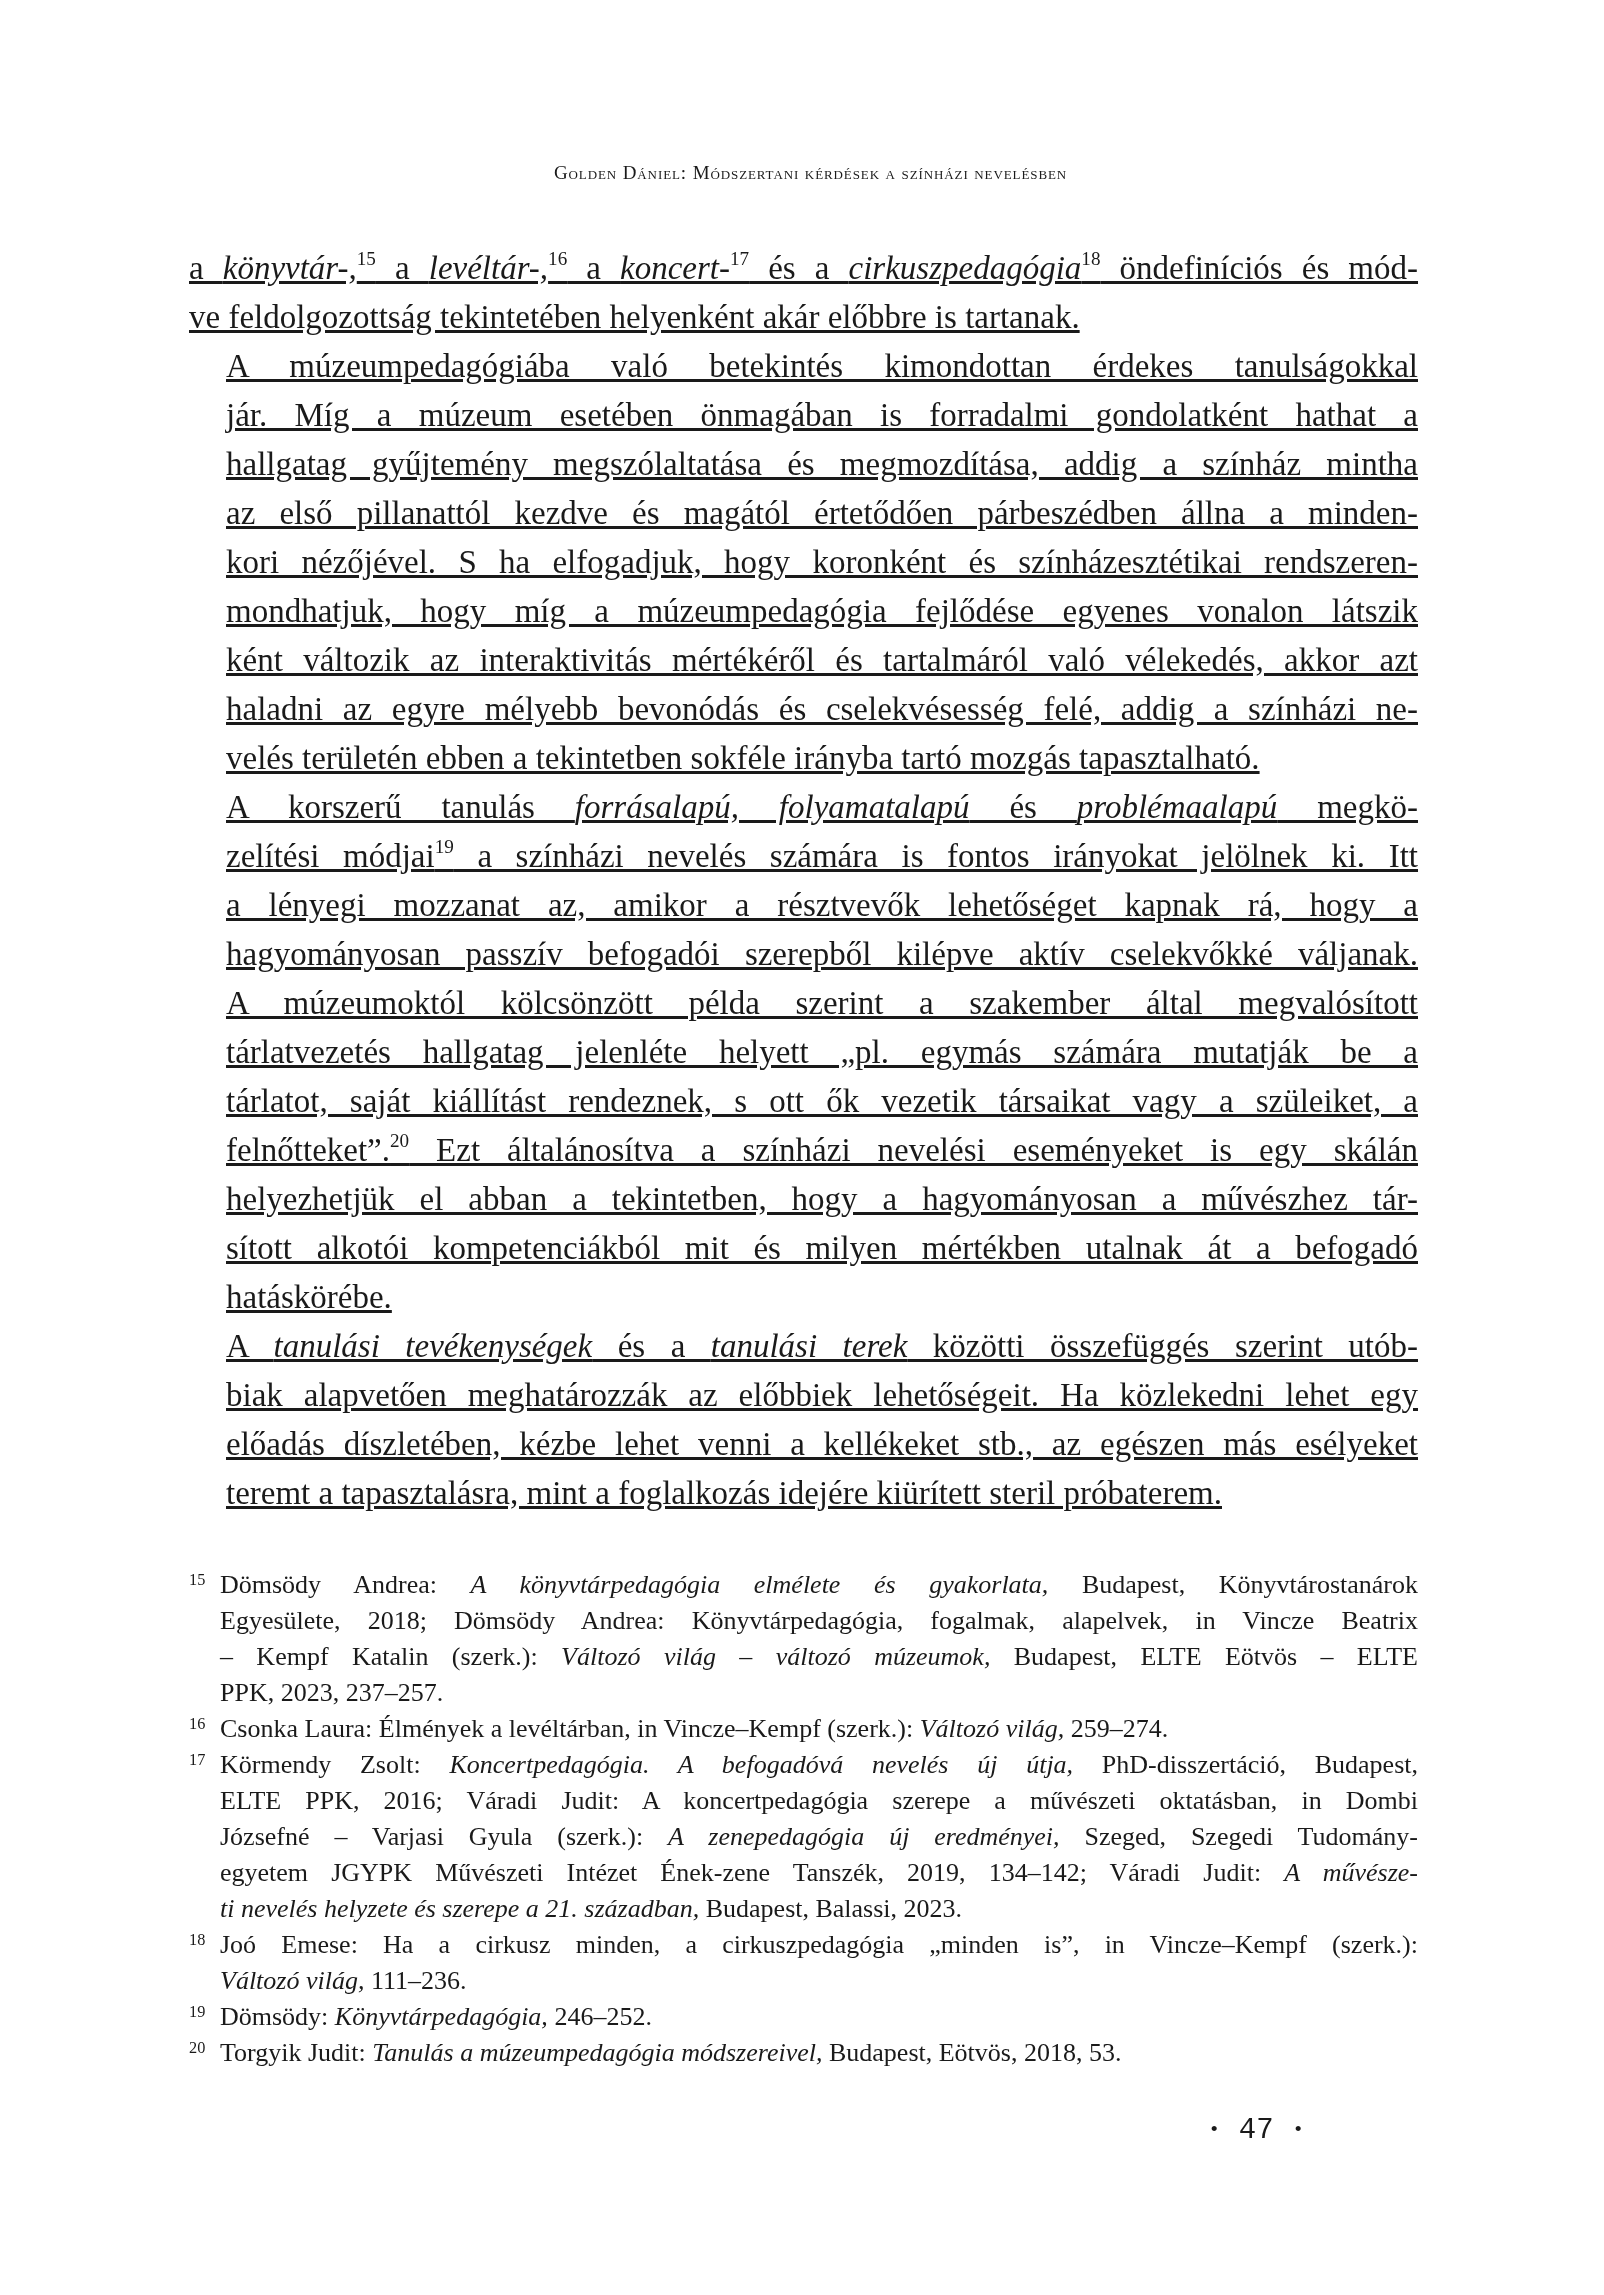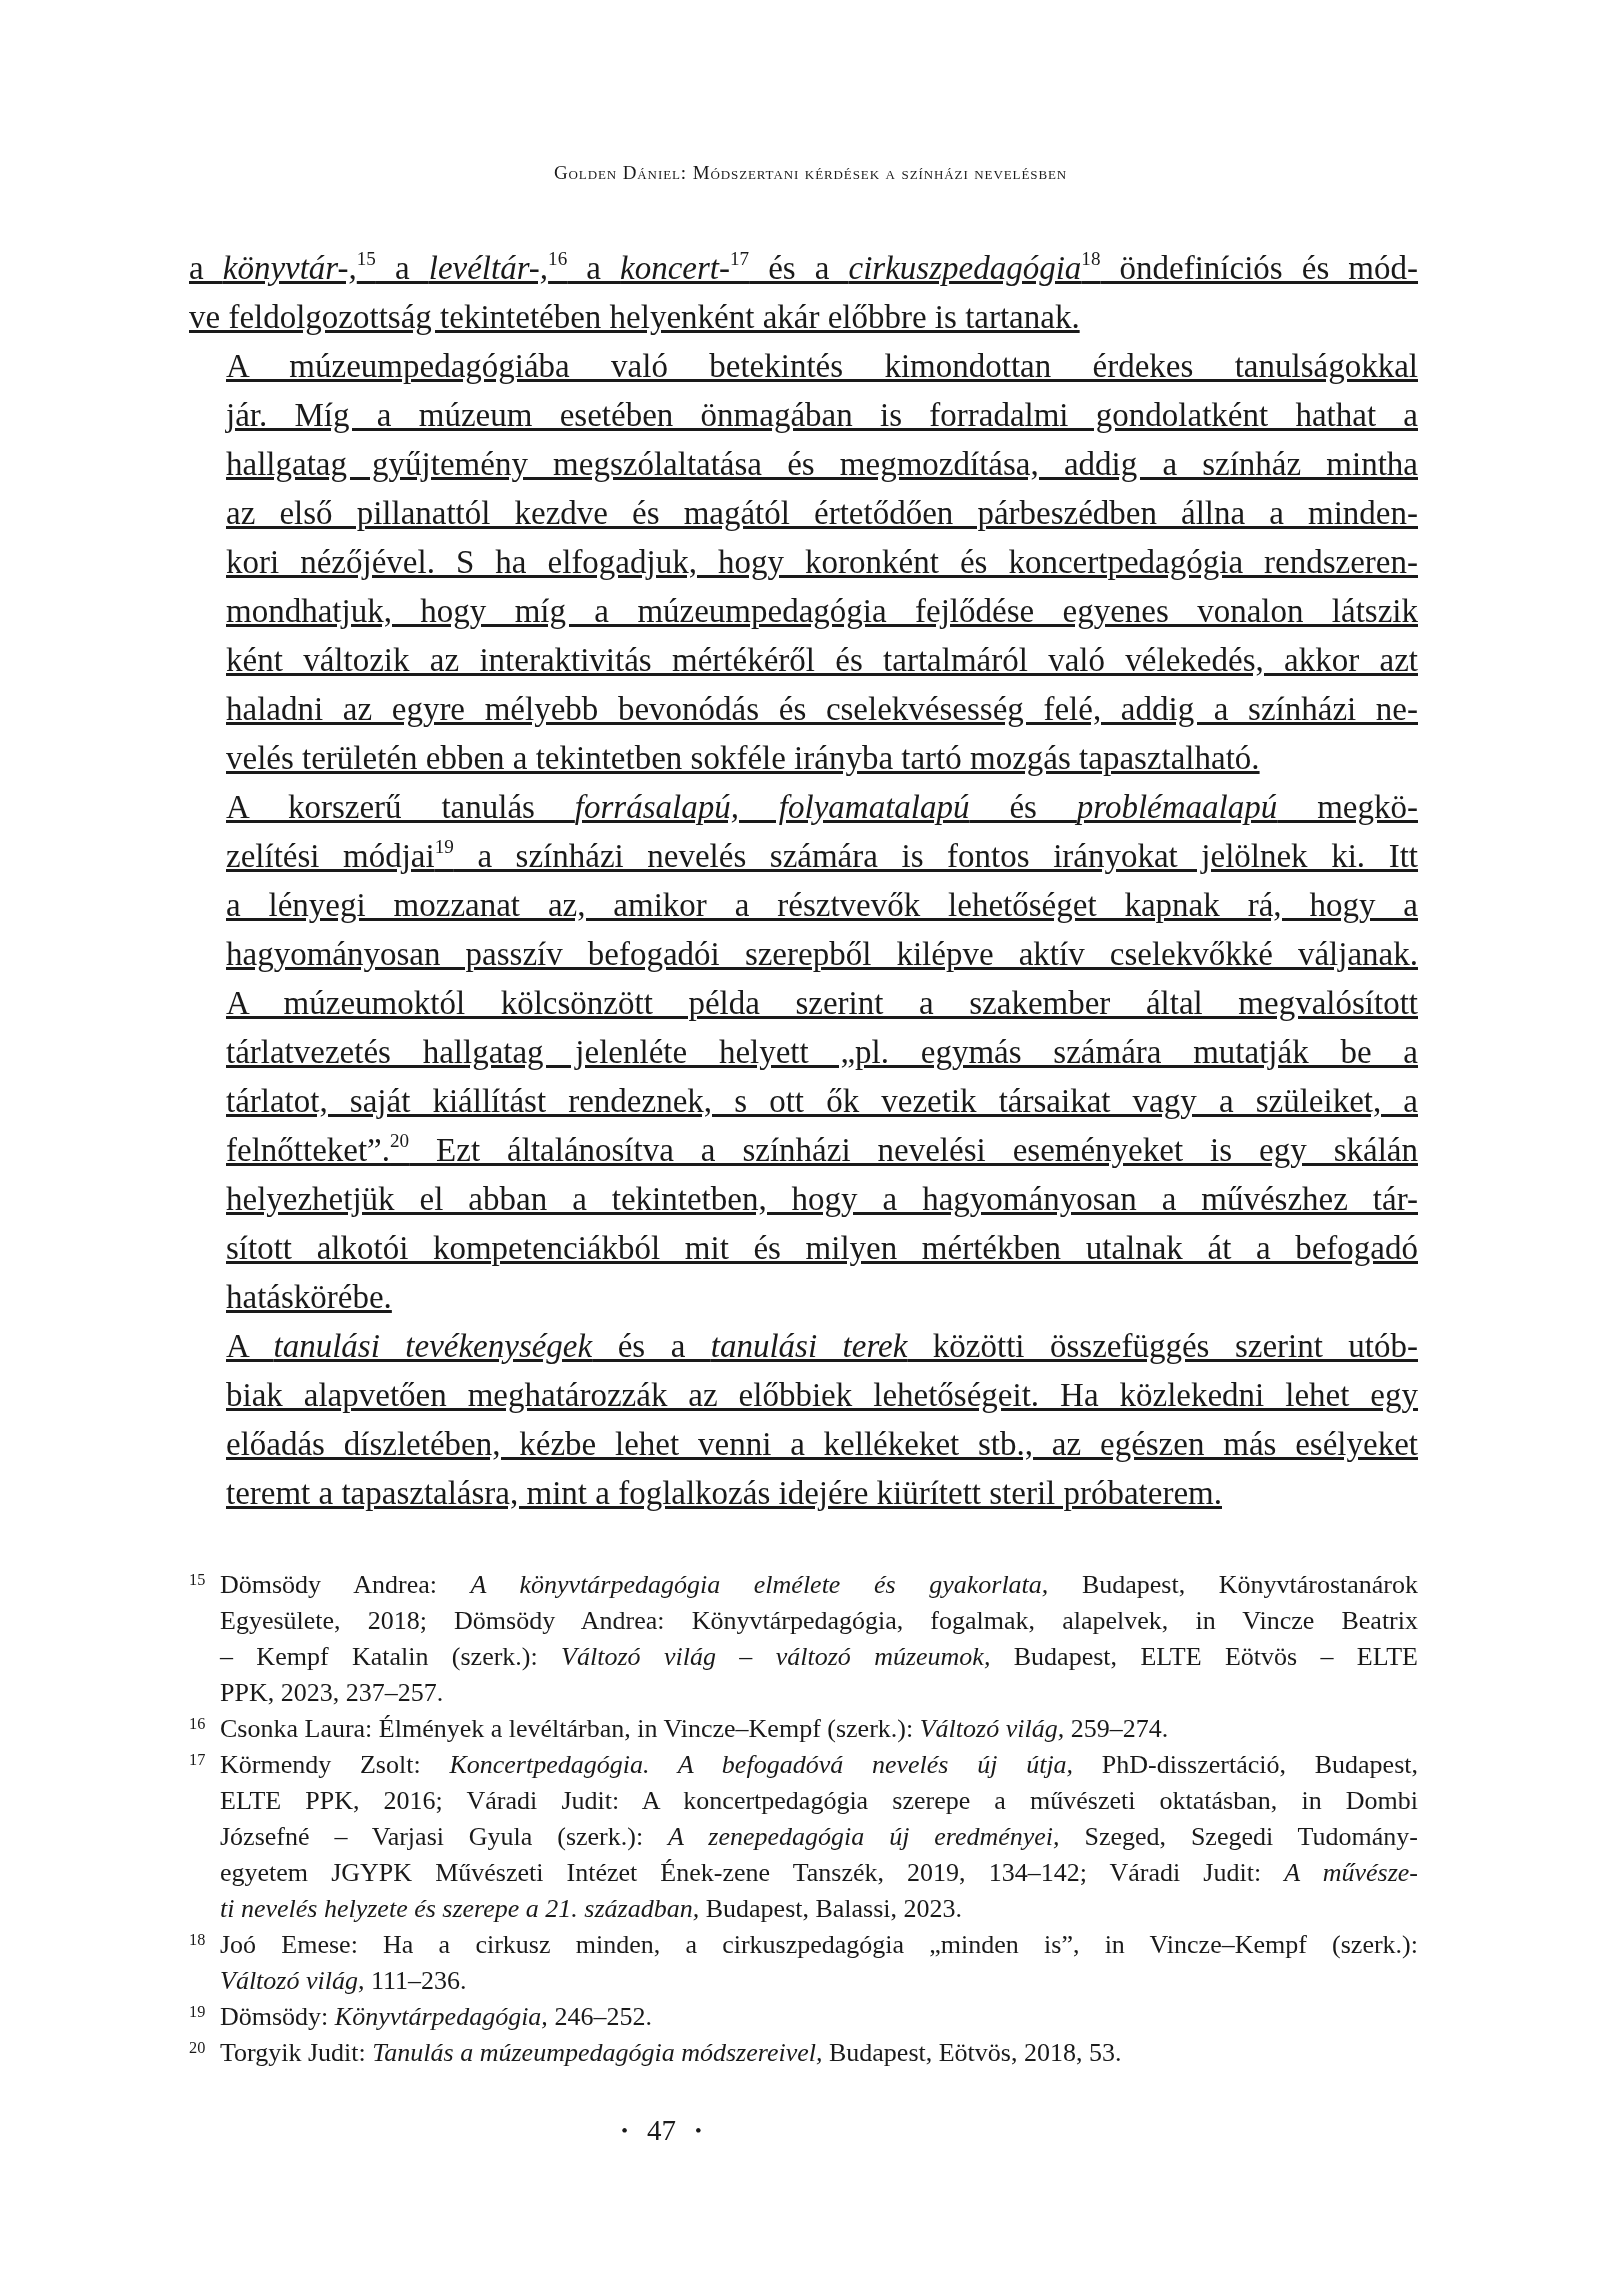--- a/index.html
+++ b/index.html
@@ -13,40 +13,40 @@
   .body-text p.indent { text-indent:37px; }
   .line { display:block; text-align:justify; text-align-last:justify; white-space:nowrap; }
   .line.last { text-align-last:left; }
   sup { font-size:58%; line-height:0; vertical-align:0.75em; }
   .footnotes { position:absolute; top:1567px; left:189px; width:1229px;
                font-size:26px; line-height:36px; }
   .fn { position:relative; padding-left:31px; margin:0 0 0 0; }
   .fn .num { position:absolute; left:0; top:-5.2px; font-size:16.3px; }
   .fn .fline { display:block; text-align:justify; text-align-last:justify; white-space:nowrap; }
   .fn .fline.last { text-align-last:left; }
-  .page-number { position:absolute; top:2114px; left:0; width:1323px; text-align:center; font-size:29px; }
+  .page-number { position:absolute; top:2114px; left:0; width:1323px; text-align:right; font-size:29px;font-family:Liberation Mono, monospace; }
   .page-number .dot { font-size:19px; vertical-align:3.4px; margin:0 19px; }
   i { font-style:italic; }
 </style>
 </head>
 <body>
 
 <div class="header">Golden Dániel: Módszertani kérdések a színházi nevelésben</div>
 
 <div class="body-text">
   <p>
       <span class="line"><span>a </span><i>könyvtár-,</i><sup>15</sup><span> a </span><i>levéltár-,</i><sup>16</sup><span> a </span><i>koncert-</i><sup>17</sup><span> és a </span><i>cirkuszpedagógia</i><sup>18</sup><span> öndefiníciós és mód-</span></span>
       <span class="line last"><span>ve feldolgozottság tekintetében helyenként akár előbbre is tartanak.</span></span>
     </p>
   <p class="indent">
       <span class="line"><span>A múzeumpedagógiába való betekintés kimondottan érdekes tanulságokkal</span></span>
       <span class="line"><span>jár. Míg a múzeum esetében önmagában is forradalmi gondolatként hathat a</span></span>
       <span class="line"><span>hallgatag gyűjtemény megszólaltatása és megmozdítása, addig a színház mintha</span></span>
       <span class="line"><span>az első pillanattól kezdve és magától értetődően párbeszédben állna a minden-</span></span>
-      <span class="line"><span>kori nézőjével. S ha elfogadjuk, hogy koronként és koncertpedagógia rendszeren-</span></span>
+      <span class="line"><span>kori nézőjével. S ha elfogadjuk, hogy koronként és színházesztétikai rendszeren-</span></span>
       <span class="line"><span>mondhatjuk, hogy míg a múzeumpedagógia fejlődése egyenes vonalon látszik</span></span>
       <span class="line"><span>ként változik az interaktivitás mértékéről és tartalmáról való vélekedés, akkor azt</span></span>
       <span class="line"><span>haladni az egyre mélyebb bevonódás és cselekvésesség felé, addig a színházi ne-</span></span>
       <span class="line last"><span>velés területén ebben a tekintetben sokféle irányba tartó mozgás tapasztalható.</span></span>
     </p>
   <p class="indent">
       <span class="line"><span>A korszerű tanulás </span><i>forrásalapú, folyamatalapú</i><span> és </span><i>problémaalapú</i><span> megkö-</span></span>
       <span class="line"><span>zelítési módjai</span><sup>19</sup><span> a színházi nevelés számára is fontos irányokat jelölnek ki. Itt</span></span>
       <span class="line"><span>a lényegi mozzanat az, amikor a résztvevők lehetőséget kapnak rá, hogy a</span></span>
       <span class="line"><span>hagyományosan passzív befogadói szerepből kilépve aktív cselekvőkké váljanak.</span></span>

